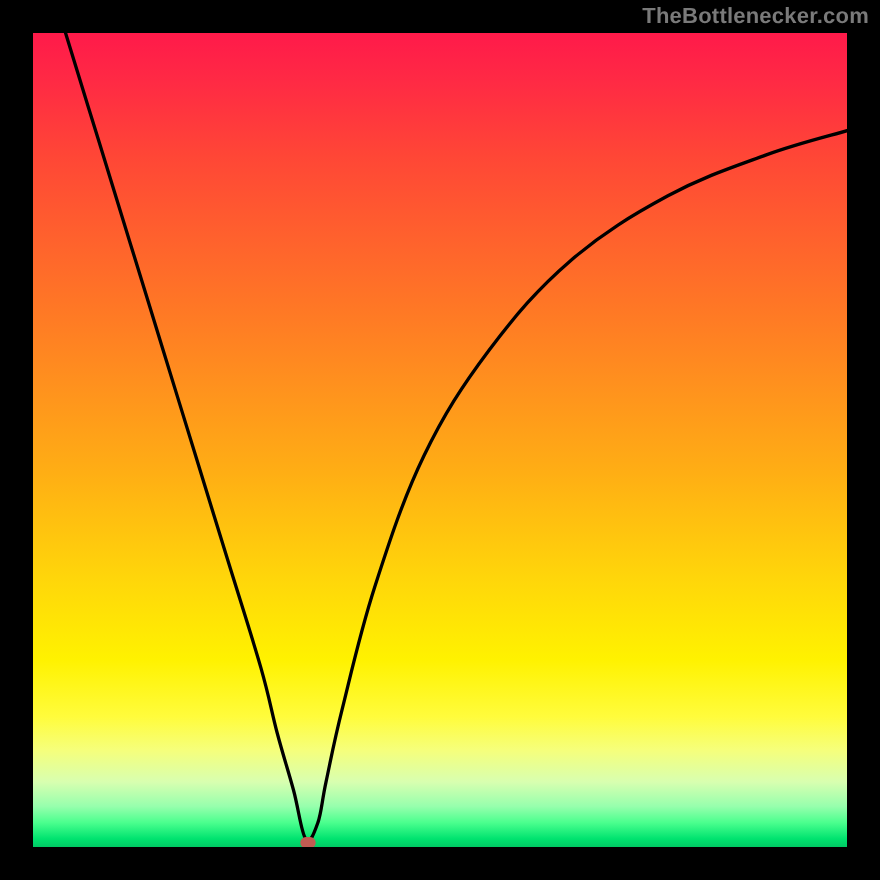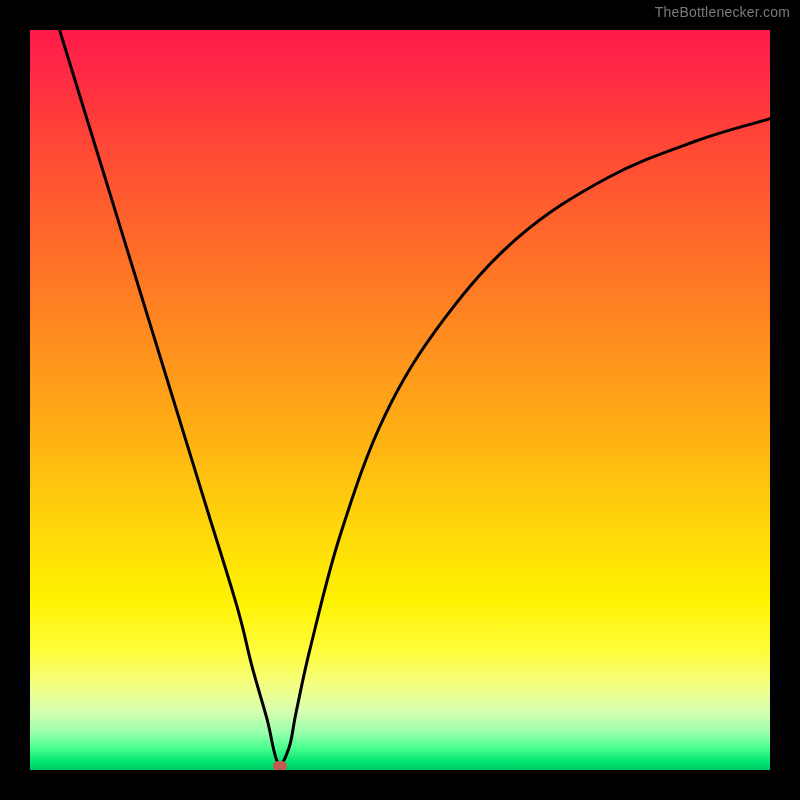--- a/index.html
+++ b/index.html
@@ -9,22 +9,22 @@
     background: #000;
     position: relative;
     font-family: Arial, sans-serif;
     overflow: hidden;
   }
   .watermark {
     position: absolute;
     top: 4px;
     right: 10px;
     color: #7a7a7a;
-    font-size: 14px;
-    font-weight: 400;
+    font-size: 20px;
+    font-weight: 700;
     z-index: 10;
     letter-spacing: 0.2px;
   }
   .plot-area {
     position: absolute;
     left: 30px;
     top: 30px;
     width: 740px;
     height: 740px;
     overflow: hidden;

